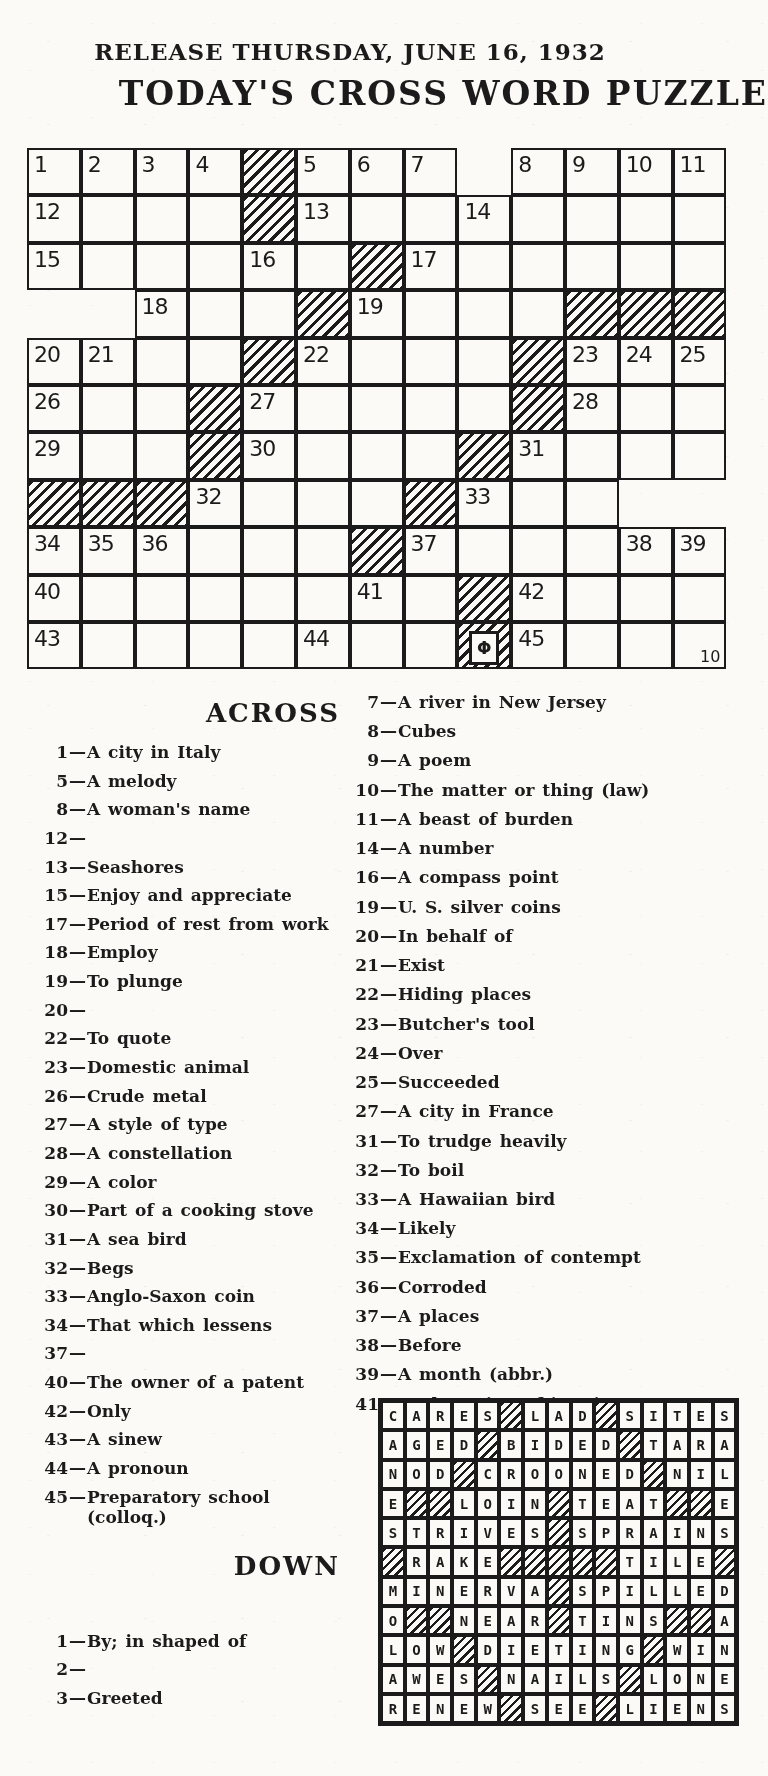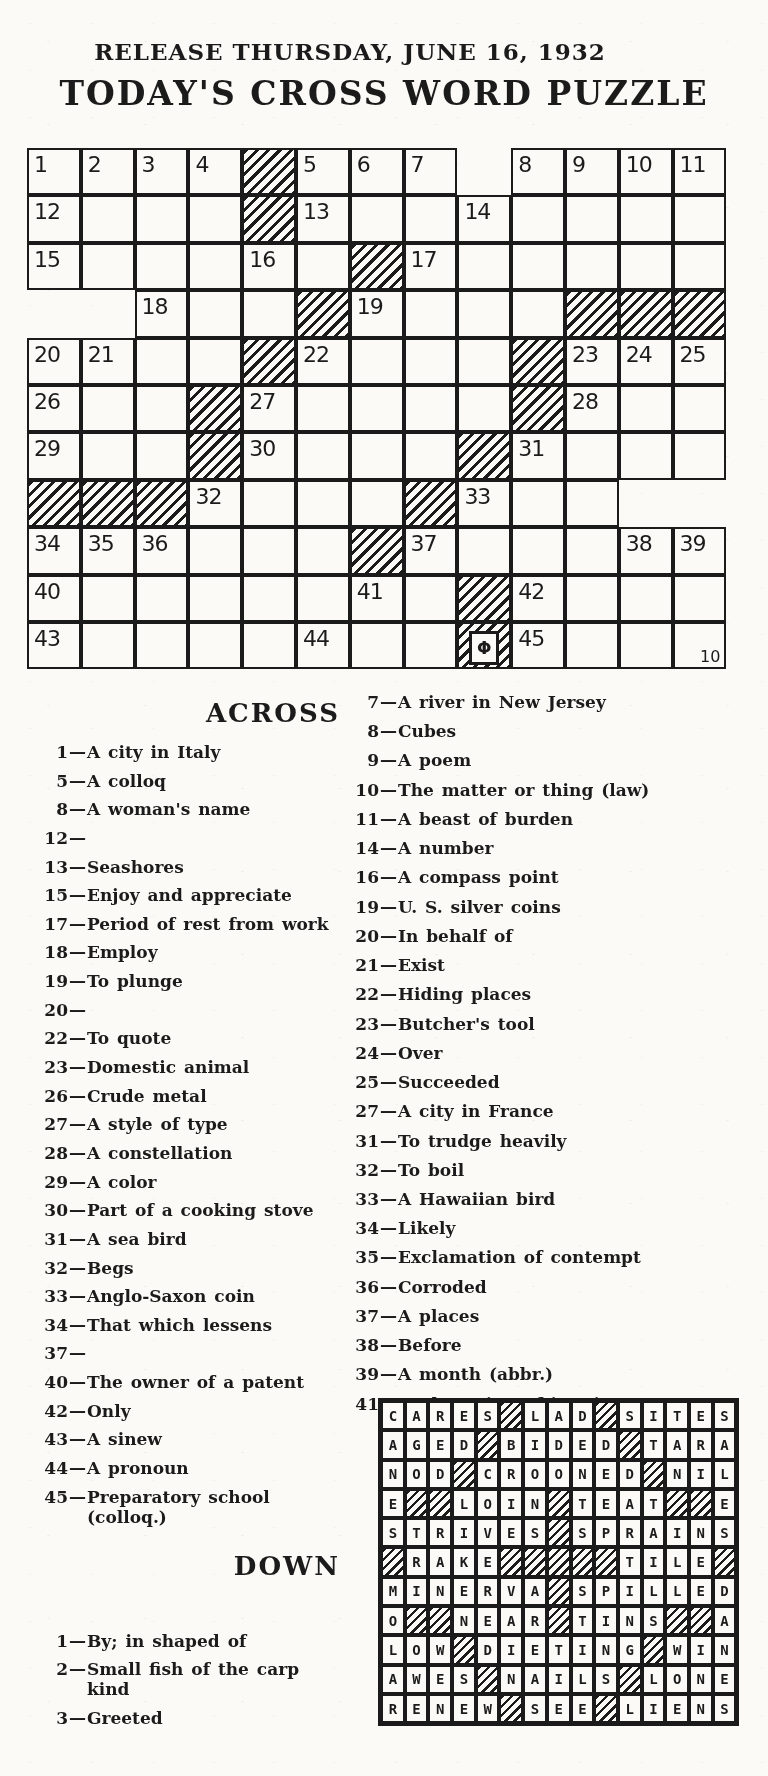--- a/index.html
+++ b/index.html
@@ -23,21 +23,21 @@
 
   
   .release-line{
     position:absolute;left:0;top:30px;width:700px;
     text-align:center;
     font:700 23px "DejaVu Serif","Liberation Serif",serif;
     letter-spacing:1px;
   }
   .main-title{
     position:absolute;left:0;top:66px;width:768px;
-    text-align:center;
+    text-align:right;
     font:700 33px "DejaVu Serif","Liberation Serif",serif;
     letter-spacing:2px;
   }
 
   
   .pgrid{
     position:absolute;left:27px;top:140px;
     display:grid;
     grid-template-columns:repeat(13,53.8px);
     grid-auto-rows:47.4px;
@@ -284,21 +284,21 @@
     <div class="list-heading">ACROSS</div>
     <div id="across-list">
         <div class="clue">
           <span class="cnum">1</span>
           <span class="cdash">—</span>
           <span class="ctext">A city in Italy</span>
         </div>
         <div class="clue">
           <span class="cnum">5</span>
           <span class="cdash">—</span>
-          <span class="ctext">A colloq</span>
+          <span class="ctext">A melody</span>
         </div>
         <div class="clue">
           <span class="cnum">8</span>
           <span class="cdash">—</span>
           <span class="ctext">A woman's name</span>
         </div>
         <div class="clue">
           <span class="cnum">12</span>
           <span class="cdash">—</span>
         </div>
@@ -419,21 +419,20 @@
     <div class="list-heading down-heading">DOWN</div>
     <div id="down-left-list">
         <div class="clue">
           <span class="cnum">1</span>
           <span class="cdash">—</span>
           <span class="ctext">By; in shaped of</span>
         </div>
         <div class="clue">
           <span class="cnum">2</span>
           <span class="cdash">—</span>
-          <span class="ctext">Small fish of the carp kind</span>
         </div>
         <div class="clue">
           <span class="cnum">3</span>
           <span class="cdash">—</span>
           <span class="ctext">Greeted</span>
         </div>
       </div>
   </div>
 
   <div class="right-col">

